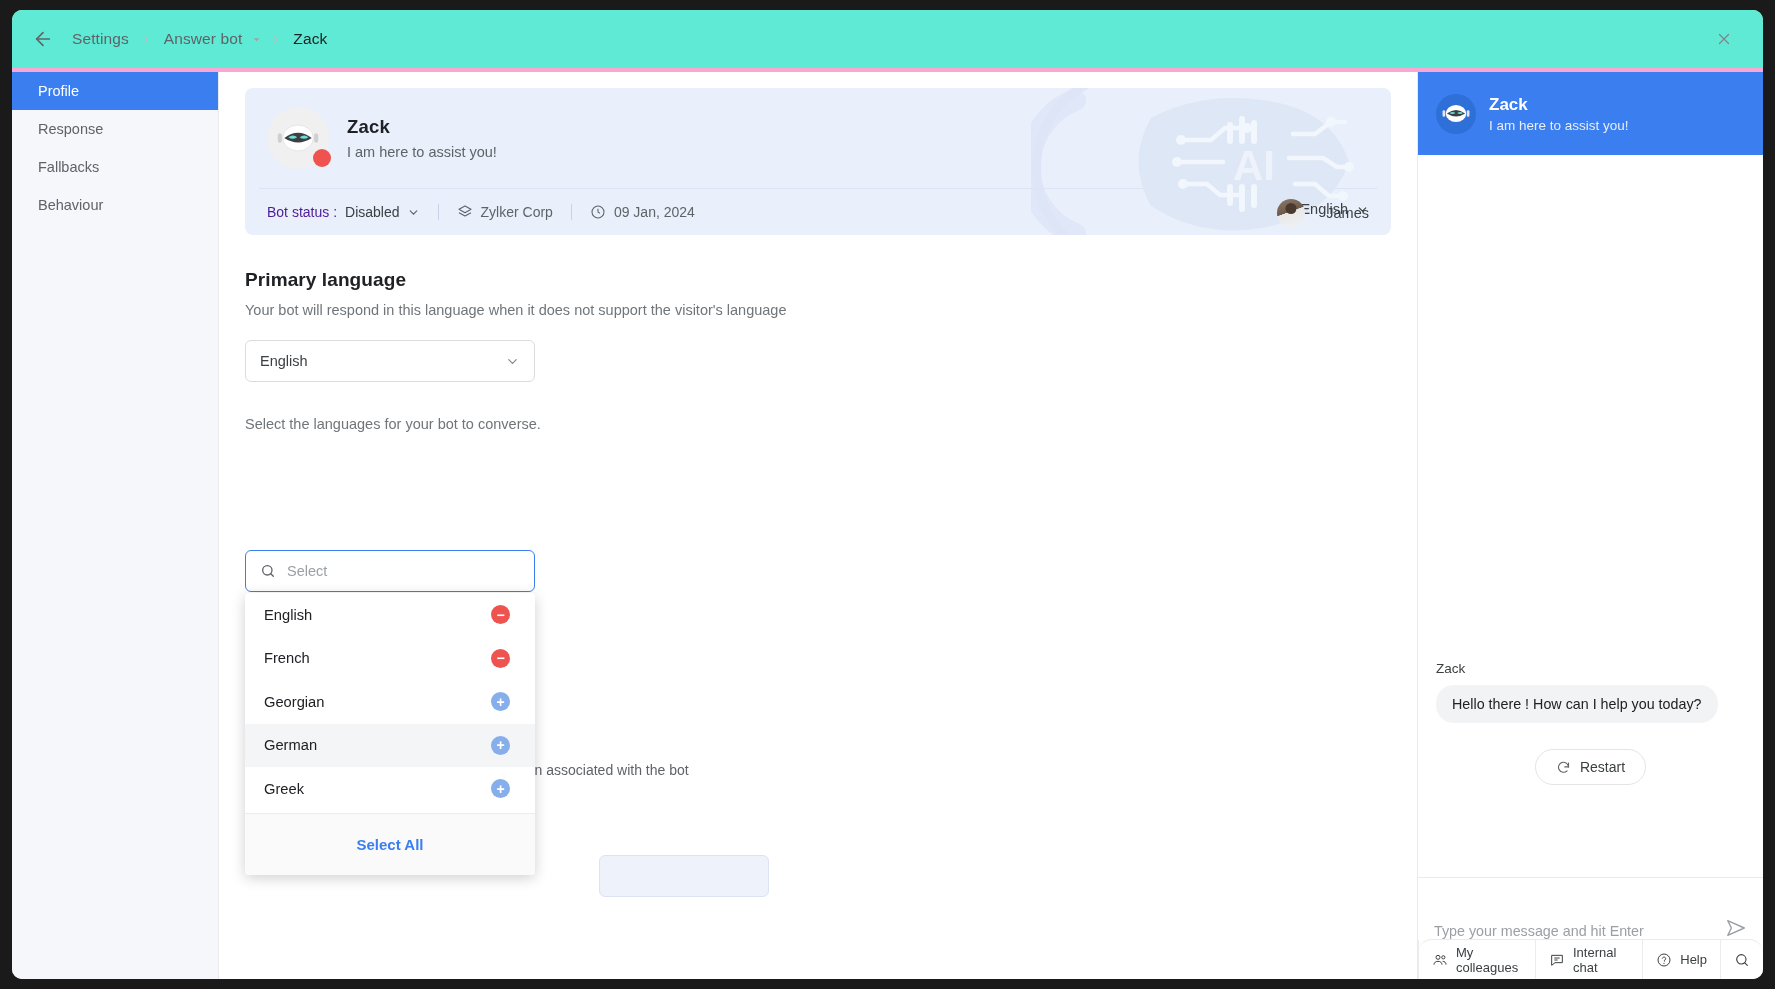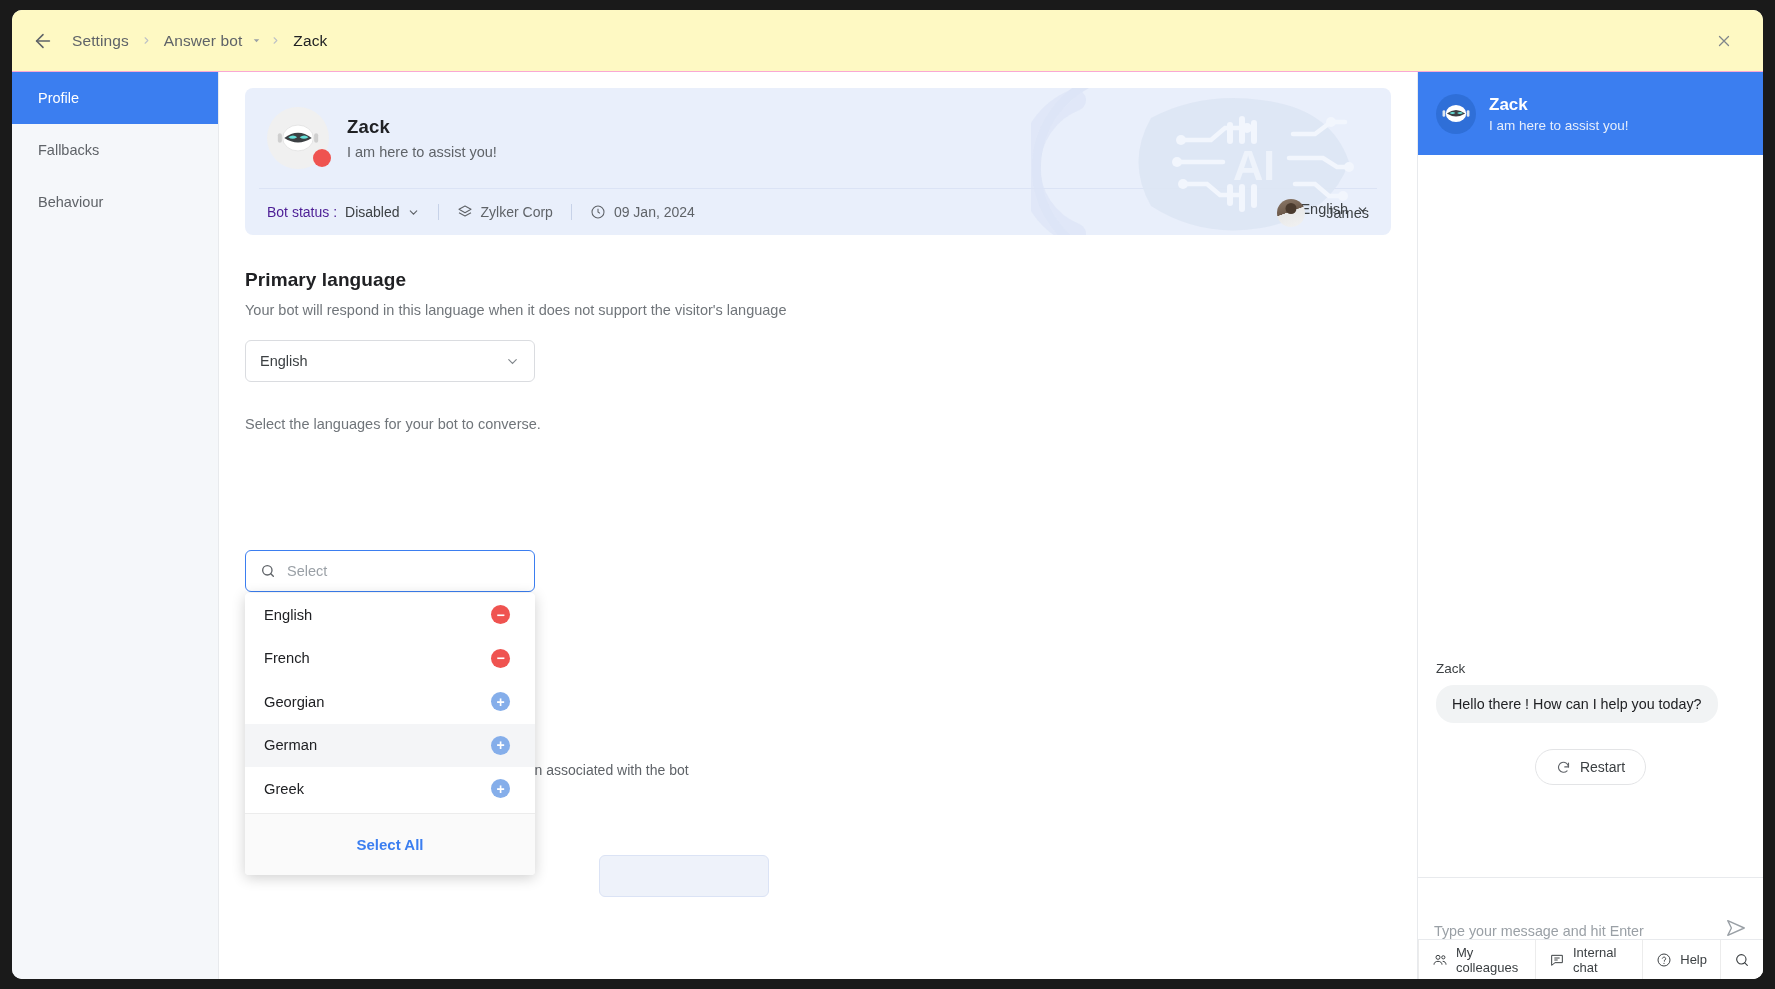--- a/index.html
+++ b/index.html
@@ -18,22 +18,22 @@
     overflow: hidden;
     display: flex;
     flex-direction: column;
   }
 
   
   .topbar {
     height: 62px; flex: 0 0 62px;
     display: flex; align-items: center;
     padding: 0 22px 0 14px;
-    border-bottom: 1px solid #f9a8d4;
-    background: #fef9c3;
+    border-bottom: 4px solid #f9a8d4;
+    background: #5eead4;
   }
   .back-btn {
     width: 34px; height: 34px;
     display: flex; align-items: center; justify-content: center;
     cursor: pointer; color: #5f6368;
   }
   .crumbs { display: flex; align-items: center; gap: 0; margin-left: 8px; }
   .crumb {
     font-size: 15.5px; color: #5f6368; cursor: pointer;
     padding: 2px 4px; letter-spacing: .1px;
@@ -55,21 +55,21 @@
   .body { flex: 1; display: flex; min-height: 0; }
 
   
   .sidebar {
     width: 207px; flex: 0 0 207px;
     background: #f5f7fa;
     border-right: 1px solid #e8eaed;
     padding-top: 0px;
   }
   .side-item {
-    height: 52px; display: flex; align-items: center;
+    height: 38px; display: flex; align-items: center;
     padding-left: 26px; font-size: 14.5px; color: #5f6368;
     cursor: pointer;
   }
   .side-item.active {
     background: #3b7ef0; color: #fff;
   }
 
   
   .main {
     flex: 1; background: #fff; position: relative;
@@ -225,20 +225,21 @@
   }
   .chat-input {
     height: 62px; flex:0 0 62px; border-top:1px solid #e8eaed;
     display:flex; align-items:flex-end; padding: 0 16px; gap: 10px;
   }
   .chat-ph { flex:1; font-size:14.3px; color:#9aa0a6; }
   .chat-foot {
     height: 40px; flex:0 0 40px; border-top:1px solid #e8eaed;
     display:flex; align-items:center; justify-content:flex-end;
     background:#fff;
+    border-radius:14px;
   }
   .foot-item {
     display:flex; align-items:center; gap:8px;
     font-size:13px; color:#3c4043; padding: 0 13px;
     height: 100%; border-left:1px solid #ececec; cursor:pointer;
   }
   svg { display:block; }
 </style>
 </head>
 <body>
@@ -280,20 +281,23 @@
     </div>
   </div>
 
   <div class="body">
 
     <div class="sidebar">
       <div class="side-item active">
           <span>Profile</span>
         </div>
       <div class="side-item">
+          <span>Response</span>
+        </div>
+      <div class="side-item">
           <span>Fallbacks</span>
         </div>
       <div class="side-item">
           <span>Behaviour</span>
         </div>
     </div>
 
     <div class="main">
       <div class="main-inner">
 

